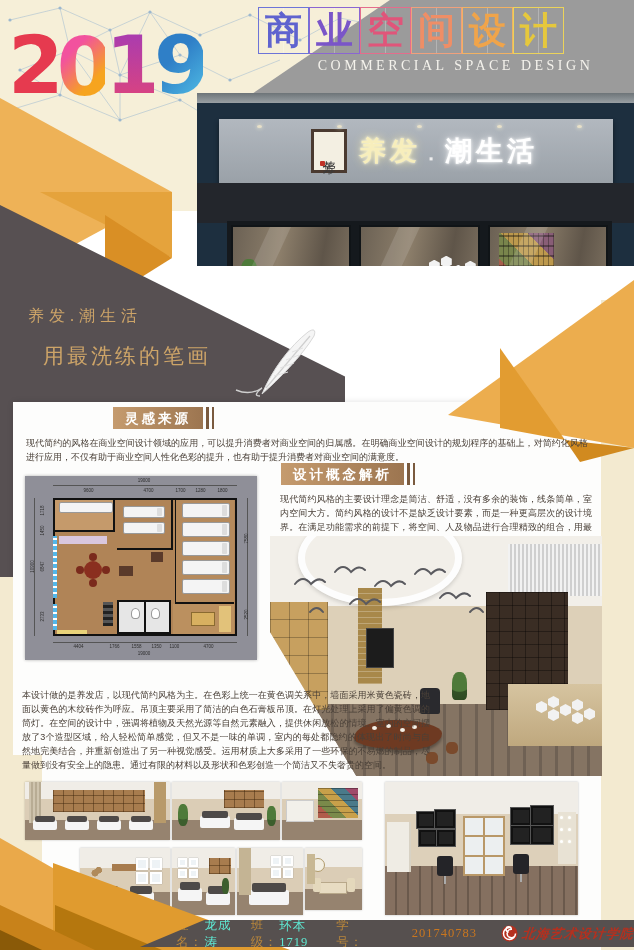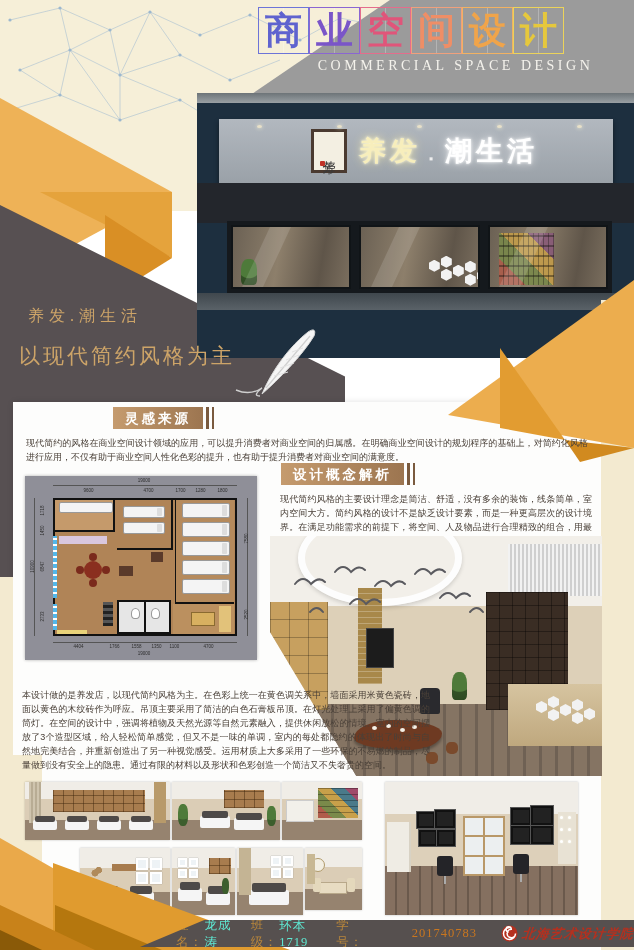--- a/index.html
+++ b/index.html
@@ -21,21 +21,21 @@
   .subtitle{left:283px;top:58px;width:345px;color:#f4f2ec;font-family:"Liberation Serif","DejaVu Serif",serif;
             font-size:14px;letter-spacing:3.5px;text-align:center;}
   .year{left:8px;top:26px;font-family:"DejaVu Sans",sans-serif;font-weight:900;font-size:80px;
         letter-spacing:-7px;line-height:1;}
   .year span{display:inline-block;}
   .d0{color:#e63a4f;}
   .d1{background:linear-gradient(135deg,#f2529e 30%,#f6a41f 70%);-webkit-background-clip:text;background-clip:text;color:transparent;transform:translateY(2px);}
   .d2{background:linear-gradient(180deg,#a43bb5,#e0447a);-webkit-background-clip:text;background-clip:text;color:transparent;}
   .d3{background:linear-gradient(135deg,#2f7fc7 40%,#53c3e8);-webkit-background-clip:text;background-clip:text;color:transparent;}
   
-  .store{left:197px;top:93px;width:437px;height:265px;background:#1d2f3f;overflow:hidden;}
+  .store{left:197px;top:93px;width:437px;height:173px;background:#1d2f3f;overflow:hidden;}
   .roof{left:0;top:0;width:437px;height:10px;background:linear-gradient(#6d7478,#9aa0a4);}
   .signboard{left:22px;top:26px;width:394px;height:64px;background:linear-gradient(#b2b8bf,#9aa1a8);
              box-shadow:0 3px 5px rgba(0,0,0,.45);}
   .plaque{left:92px;top:10px;width:36px;height:44px;background:#f3efe2;border:3px solid #4a3a30;box-sizing:border-box;
           display:flex;align-items:center;justify-content:center;}
   .plaque .pch{font-family:"DejaVu Serif",serif;font-size:13px;color:#3a3a3a;writing-mode:vertical-rl;letter-spacing:1px;line-height:1;}
   .seal{left:6px;bottom:4px;width:5px;height:5px;background:#c03226;border-radius:1px;}
   .glow{top:14px;left:140px;width:250px;font-size:27px;font-weight:bold;letter-spacing:4px;white-space:nowrap;}
   .g1{color:#f7eebc;text-shadow:0 0 10px rgba(255,242,170,.95),0 0 3px #fff;}
   .gdot{color:#eee;font-size:20px;}
@@ -234,22 +234,25 @@
   </div>
 
   <svg class="abs" style="left:218px;top:320px;" width="110" height="78" viewBox="0 0 110 78">
     <path d="M18 70 q14 6 26 -2 q-10 8 -2 8" fill="none" stroke="#cfcfcf" stroke-width="1.4"></path>
     <path d="M44 74 C 60 60, 84 36, 96 16 C 98 10, 96 8, 90 12 C 72 26, 54 50, 44 74 Z" fill="#f5f5f5" stroke="#d8d8d8" stroke-width="1"></path>
     <path d="M48 68 L92 16" stroke="#cfcfcf" stroke-width="1.2"></path>
     <path d="M56 56 l14 -4 M62 48 l14 -5 M68 40 l13 -5 M74 32 l11 -4" stroke="#e2e2e2" stroke-width="1"></path>
   </svg>
 
   <div class="abs gold1">养发.潮生活</div>
-  <div class="abs gold2">以现代简约风格为主</div>
-
+  <div class="abs gold2">用最洗练的笔画</div>
+
+  <div class="abs year">
+    <span class="d0">2</span><span class="d1">0</span><span class="d2">1</span><span class="d3">9</span>
+  </div>
 
   <div class="abs panel"></div>
   <div class="abs creamR"></div>
   <div class="abs creamL"></div>
   <div class="abs creamLw"></div>
 
   <svg class="abs" style="left:430px;top:270px;" width="204" height="205" viewBox="0 0 204 205">
     <polygon points="204,10 204,178 18,145" fill="#ECAD4E"></polygon>
     <polygon points="70,78 135,170 70,158" fill="#E29C31"></polygon>
     <polygon points="135,170 204,178 150,192" fill="#D18A1F"></polygon>

